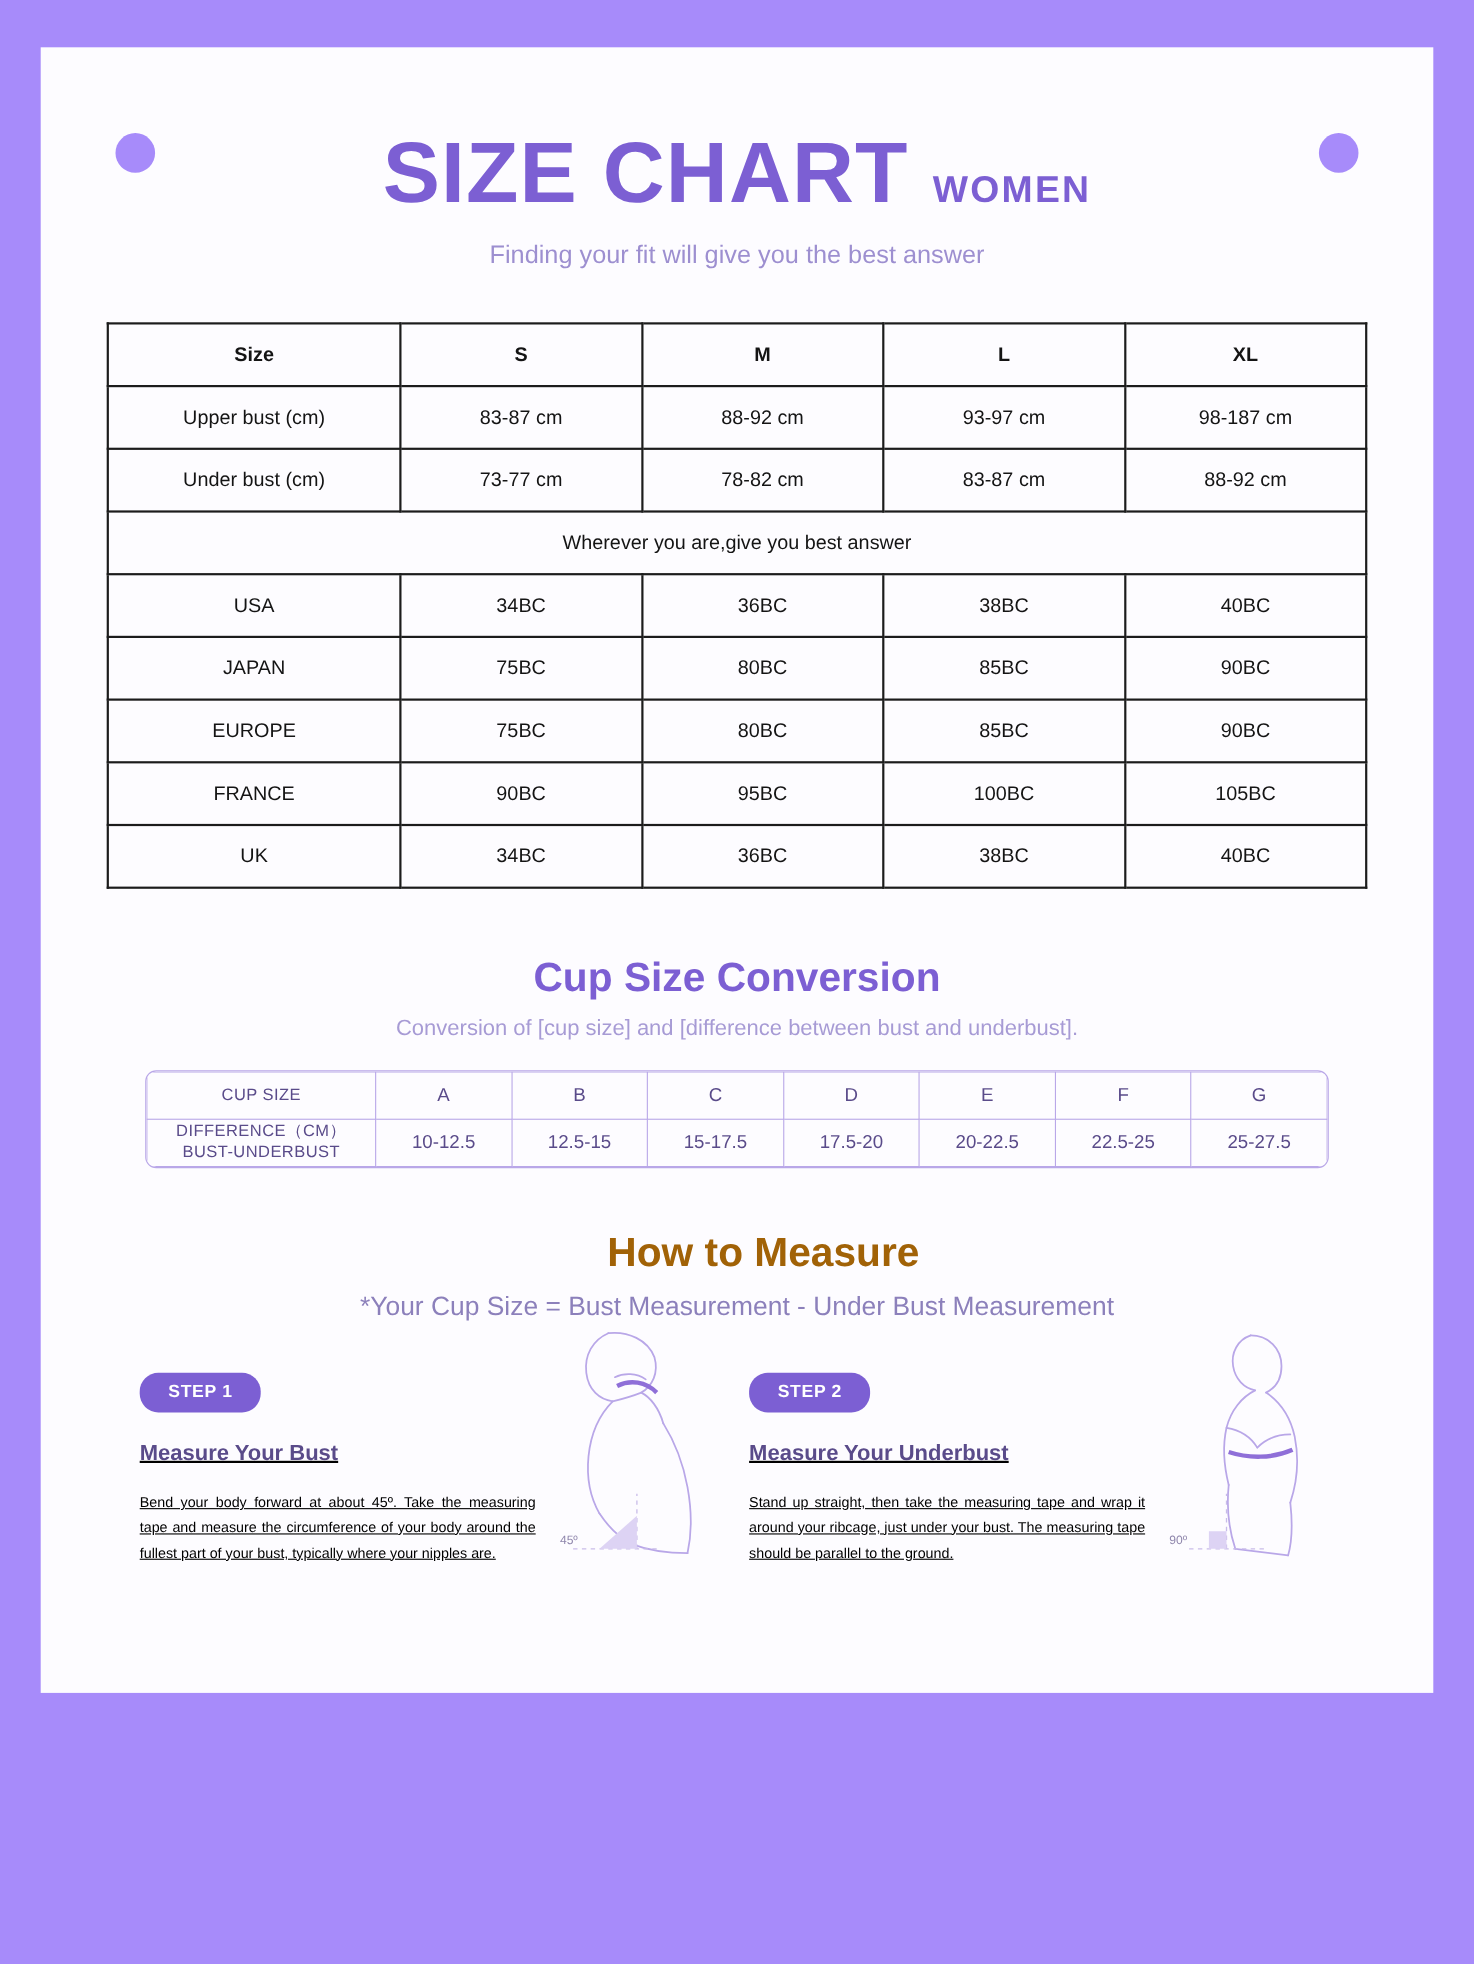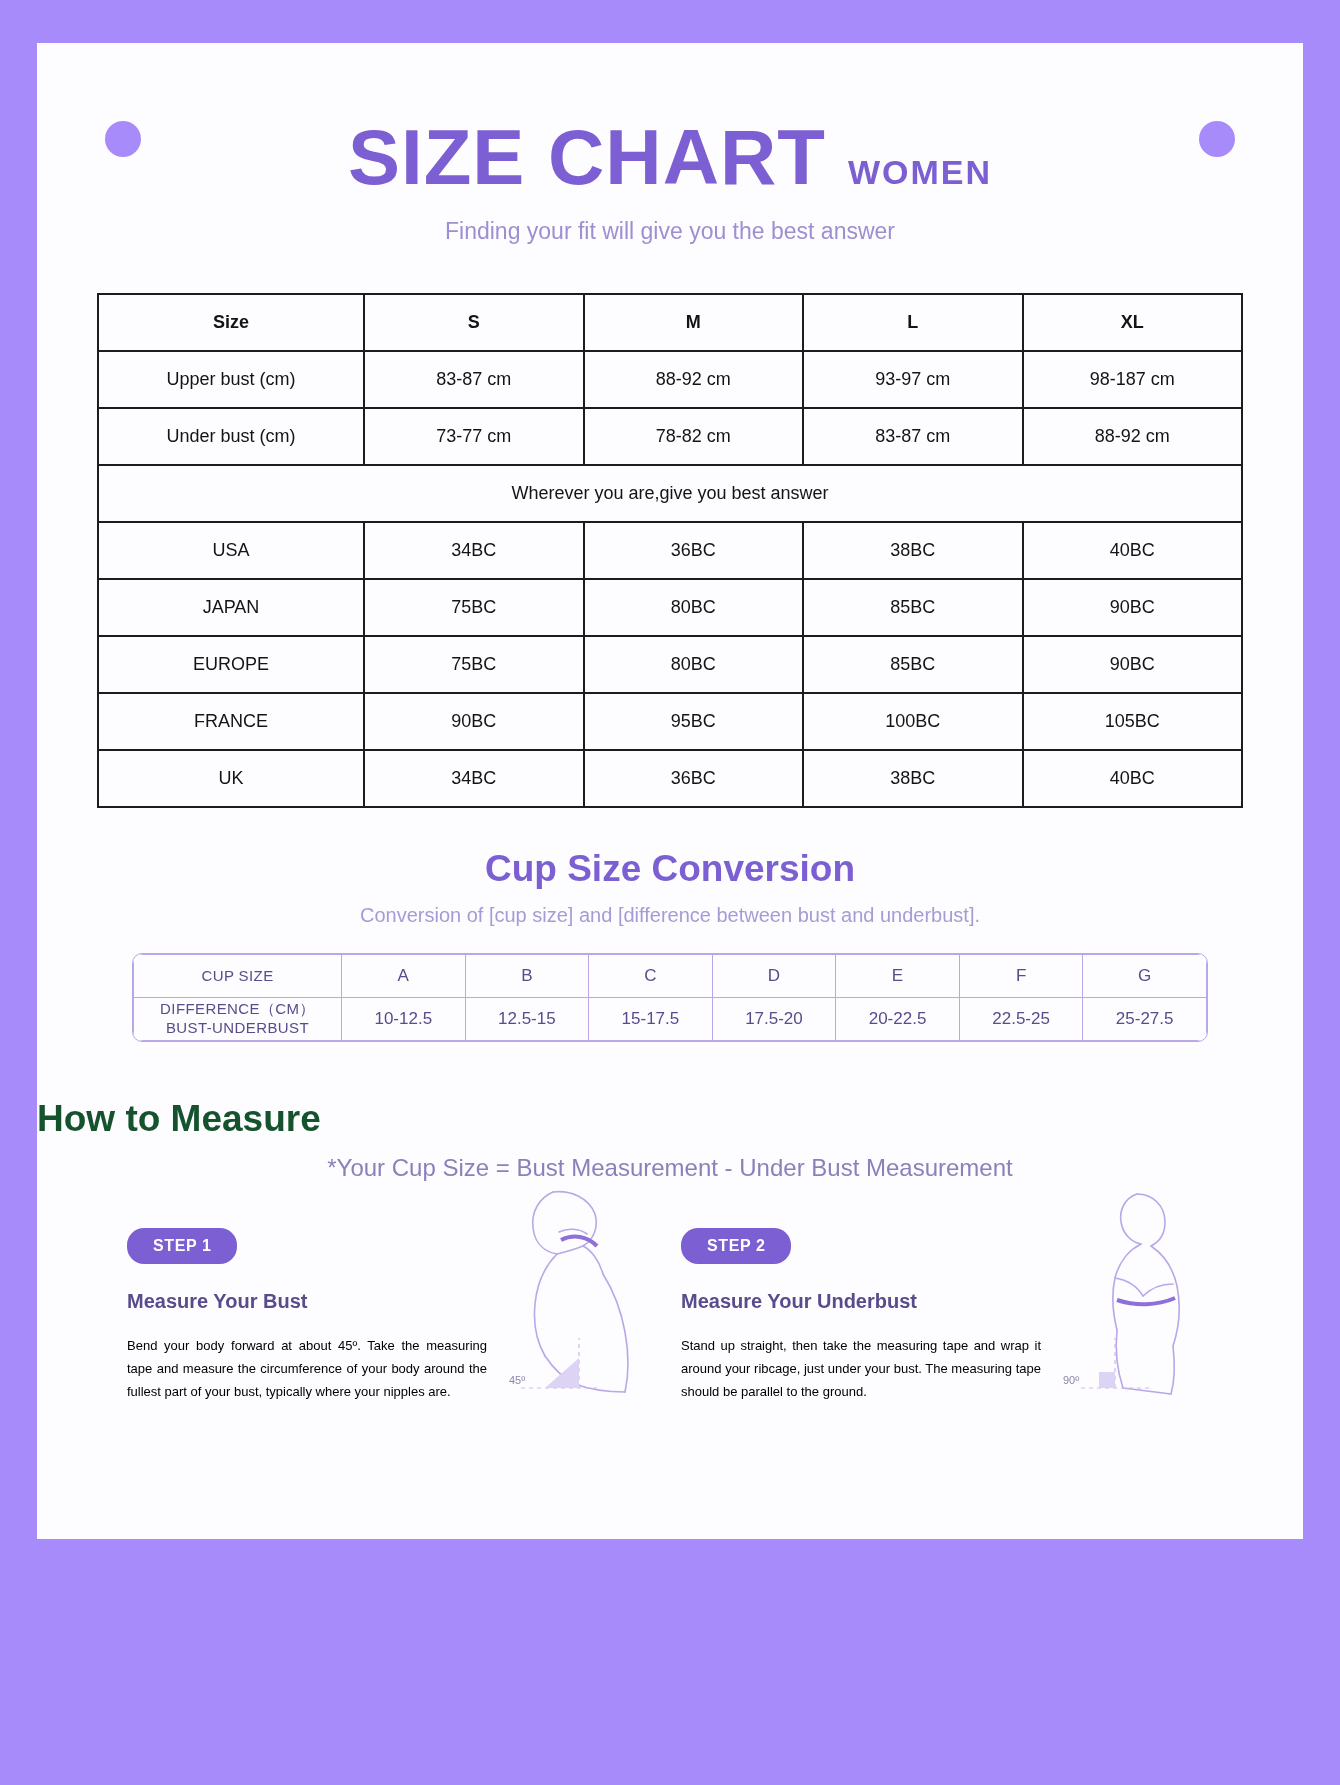--- a/index.html
+++ b/index.html
@@ -86,21 +86,21 @@
     width: 262px;
   }
   .bold-cell { font-weight: bold; }
   .banner-cell {
     font-size: 25px;
     font-weight: 400;
   }
 
   
   .cup-heading {
-    margin-top: 40px;
+    margin-top: 60px;
     text-align: center;
     font-size: 37px;
     font-weight: bold;
     color: #7c5fd3;
   }
   .cup-sub {
     margin-top: 14px;
     text-align: center;
     font-size: 20px;
     color: #a79bd5;
@@ -130,34 +130,37 @@
   }
   .cup-rounded {
     border: 1px solid #b9a7e8;
     border-radius: 10px;
     overflow: hidden;
   }
 
   
   .measure-heading {
     margin-top: 56px;
+    text-align: center;
     font-size: 37px;
     font-weight: bold;
-    color: #14532d;
+    color: #a16207;
+    margin-left: 48px;
   }
   .measure-sub {
     margin-top: 14px;
     text-align: center;
     font-size: 24px;
     color: #8c80bb;
   }
   .steps {
     display: flex;
     margin: 46px 90px 0 90px;
     gap: 22px;
+    text-decoration: underline;
   }
   .step {
     flex: 1;
     display: flex;
   }
   .step-text {
     width: 360px;
   }
   .step-badge {
     display: inline-block;

